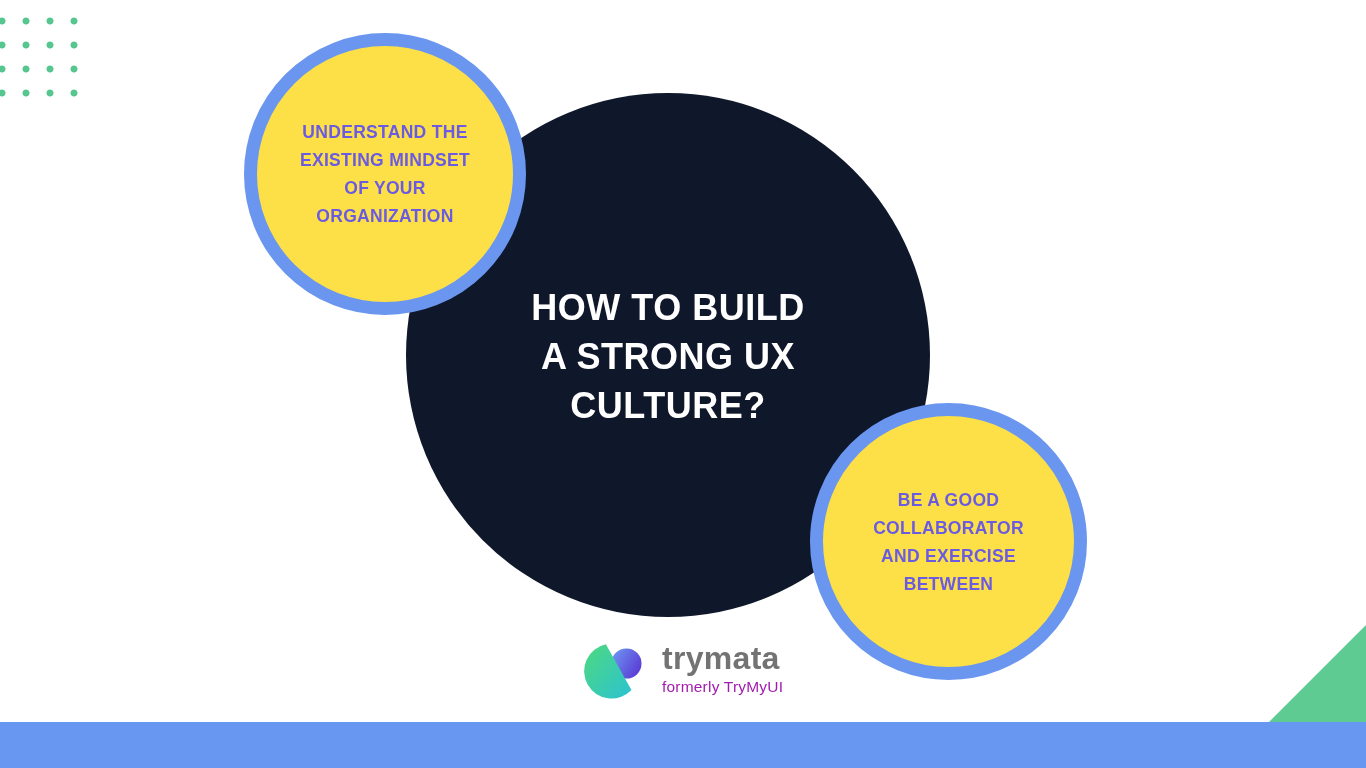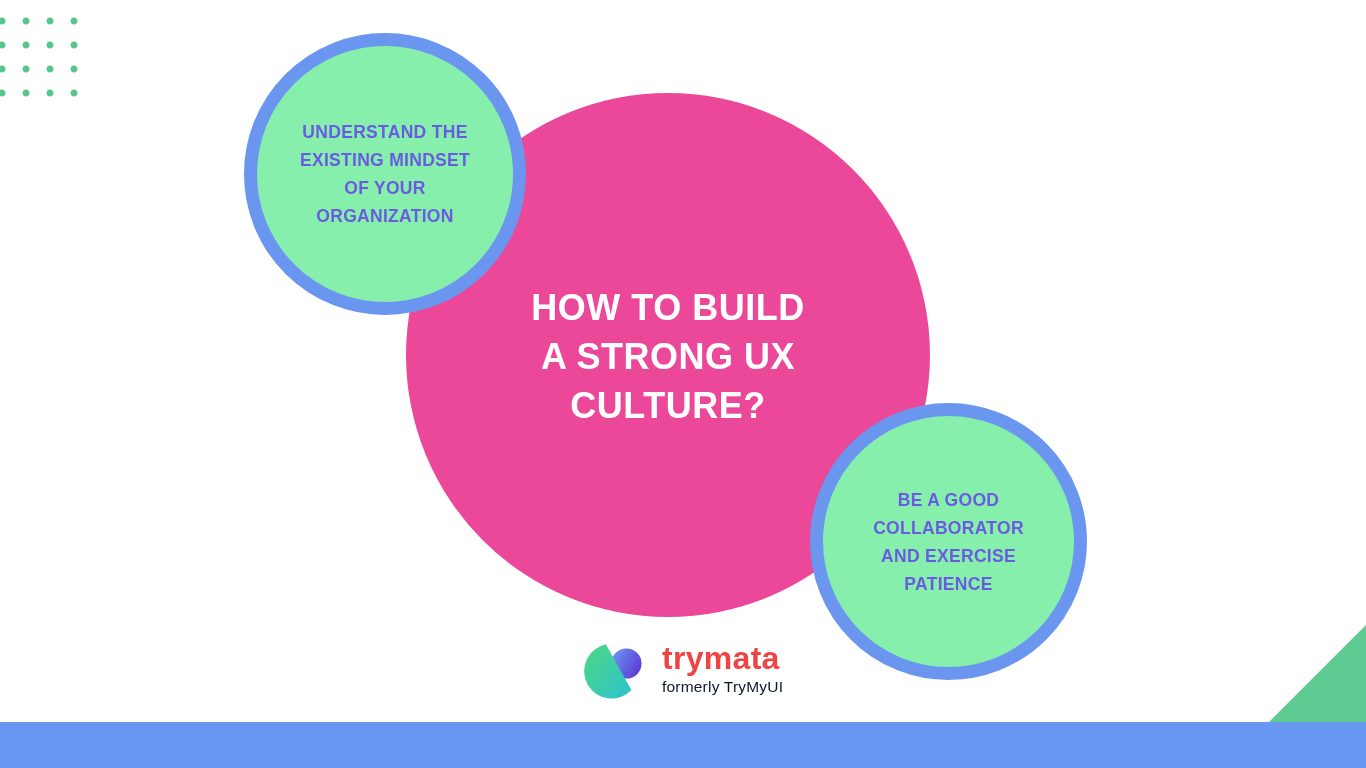--- a/index.html
+++ b/index.html
@@ -10,55 +10,55 @@
   }
   
   .dots{
     position:absolute;left:-10px;top:9px;width:96px;height:96px;
     background-image:radial-gradient(circle,#55c78e 3.1px,rgba(85,199,142,0) 3.9px);
     background-size:24px 24px;
   }
   
   .center-circle{
     position:absolute;left:406px;top:93px;width:524px;height:524px;
-    background:#ec4899;border-radius:50%;z-index:1;
+    background:#0f172a;border-radius:50%;z-index:1;
     display:flex;align-items:center;justify-content:center;
   }
   .center-title{
     color:#ffffff;font-weight:bold;font-size:36px;line-height:49px;
     text-align:center;letter-spacing:0.5px;white-space:pre-line;
     margin-top:2px;
   }
   
   .bubble{
-    position:absolute;background:#86efac;border:13px solid #6a96f0;
+    position:absolute;background:#fde047;border:13px solid #6a96f0;
     border-radius:50%;z-index:2;box-sizing:border-box;
     display:flex;align-items:center;justify-content:center;
   }
   .bubble-tl{left:244px;top:33px;width:282px;height:282px;}
   .bubble-tr{left:808px;top:37px;width:280px;height:280px;}
   .bubble-bl{left:245px;top:393px;width:280px;height:280px;}
   .bubble-br{left:810px;top:403px;width:277px;height:277px;}
   .bubble-label{
     color:#6a5be2;font-weight:bold;font-size:17.5px;line-height:28px;
     text-align:center;letter-spacing:0.3px;white-space:pre-line;width:225px;
   }
   
   .logo{
     position:absolute;left:583px;top:637px;display:flex;align-items:center;
     gap:15px;z-index:3;
   }
   .logo-mark{width:64px;height:64px;display:block;}
   .logo-text{display:flex;flex-direction:column;justify-content:center;}
   .logo-name{
-    color:#ef4444;font-weight:bold;font-size:32px;line-height:34px;
+    color:#737373;font-weight:bold;font-size:32px;line-height:34px;
     letter-spacing:0.3px;
   }
   .logo-tagline{
-    color:#0f172a;font-weight:normal;font-size:15.5px;line-height:20px;
+    color:#a21caf;font-weight:normal;font-size:15.5px;line-height:20px;
     margin-top:2px;letter-spacing:0.2px;
   }
   
   .bottom-bar{
     position:absolute;left:0;bottom:0;width:1366px;height:46px;background:#6897f2;z-index:4;
   }
   .corner-triangle{
     position:absolute;right:0;bottom:46px;width:97px;height:97px;background:#5ecb92;
     clip-path:polygon(100% 0,0 100%,100% 100%);z-index:3;
   }
@@ -82,21 +82,21 @@
 OF YOUR
 ORGANIZATION</div>
   </div>
 
 
 
   <div class="bubble bubble-br">
     <div class="bubble-label">BE A GOOD
 COLLABORATOR
 AND EXERCISE
-PATIENCE</div>
+BETWEEN</div>
   </div>
 
   <div class="logo">
     <svg class="logo-mark" viewBox="0 0 70 70" xmlns="http://www.w3.org/2000/svg">
       <defs>
         <linearGradient id="gradBlue" x1="0" y1="0" x2="1" y2="0.6">
           <stop offset="0" stop-color="#6f9cf4"></stop>
           <stop offset="1" stop-color="#5b3fd6"></stop>
         </linearGradient>
         <linearGradient id="gradGreen" x1="0" y1="0" x2="1" y2="1">

